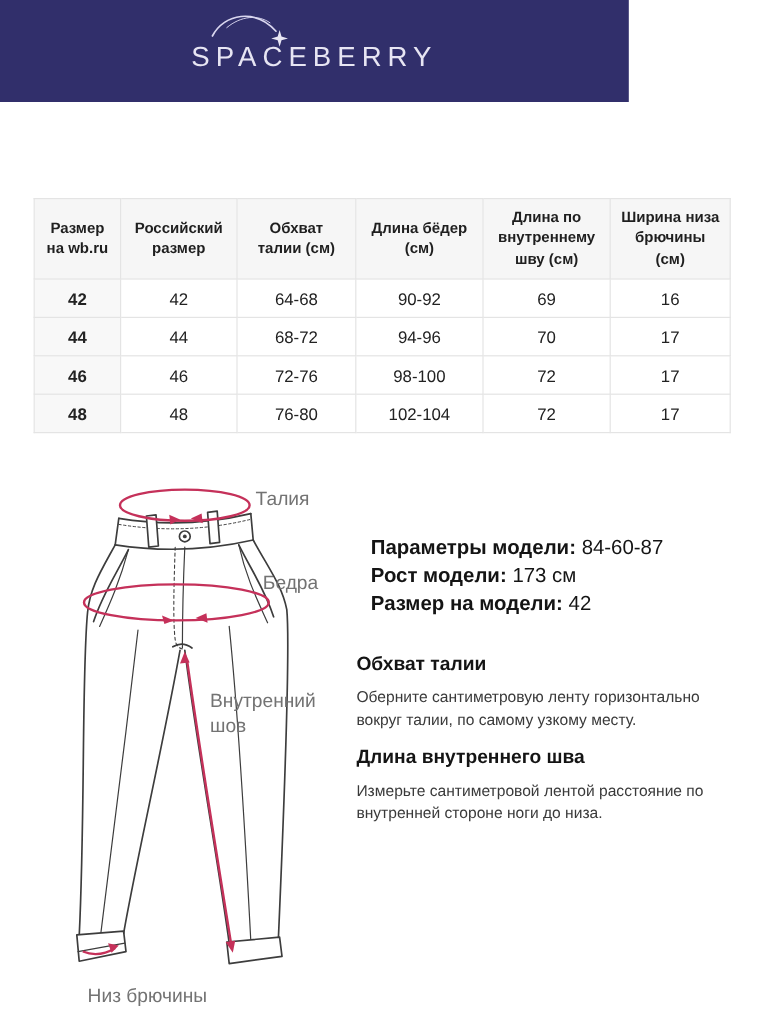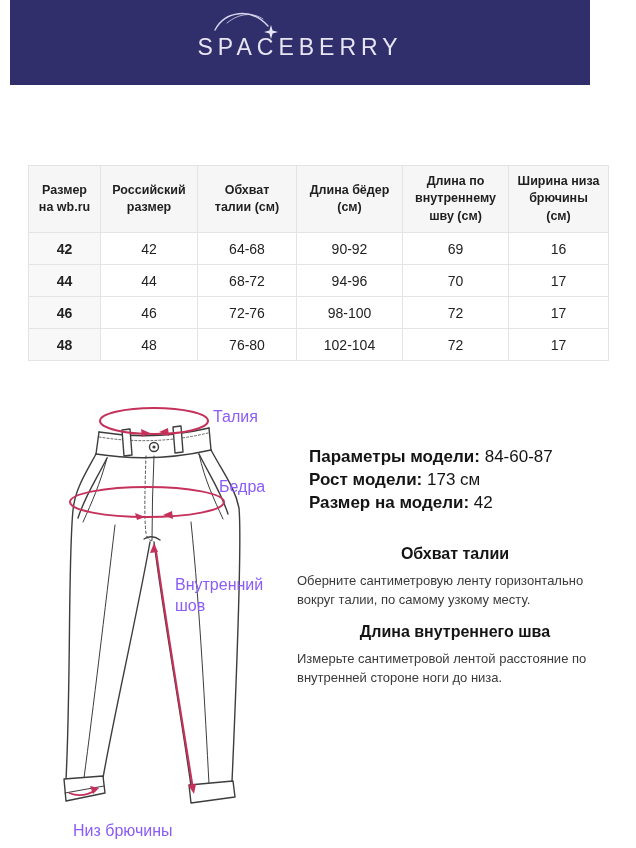--- a/index.html
+++ b/index.html
@@ -1,50 +1,50 @@
 <!DOCTYPE html>
 <html><head>
 <meta charset="utf-8">
 <style>
   html,body{margin:0;padding:0;background:#fff;}
   .page{position:relative;width:636px;height:848px;background:#ffffff;overflow:hidden;
         font-family:"Liberation Sans",sans-serif;color:#1b1b1b;}
 
   
-  .brand-bar{position:absolute;left:0;top:0;width:580px;height:85px;background:#312f6b;
-             display:flex;align-items:center;justify-content:center;margin-left:10px;}
+  .brand-bar{position:absolute;left:0;top:0;width:524px;height:85px;background:#312f6b;
+             display:flex;align-items:center;justify-content:center;}
   .brand{position:relative;margin-top:10px;font-size:23px;letter-spacing:5px;
          color:#e7e5f3;font-weight:400;}
   .comet{position:absolute;left:16px;top:-28px;width:70px;height:40px;}
 
   
   table.size-table{position:absolute;left:28px;top:165px;width:580px;
                    border-collapse:collapse;table-layout:fixed;padding-left:10px;}
   .size-table th,.size-table td{border:1px solid #e4e4e4;text-align:center;vertical-align:middle;}
   .size-table th{background:#f6f6f6;font-size:12.5px;font-weight:600;color:#1f1f1f;
                  height:58px;padding:4px 7px;line-height:1.4;}
   .size-table td{font-size:14px;color:#222;height:27px;padding:2px 6px;background:#fff;}
   .size-table td.rowhead{font-weight:700;background:#f8f8f8;}
 
   
   .diagram{position:absolute;left:33px;top:390px;width:280px;height:458px;}
   .diagram svg{position:absolute;left:0;top:0;}
-  .dlabel{position:absolute;font-size:16px;font-weight:500;color:#8b5cf6;line-height:21px;}
+  .dlabel{position:absolute;font-size:16px;font-weight:500;color:#737373;line-height:21px;}
   .lbl-waist{left:180px;top:16px;}
   .lbl-hips{left:186px;top:86px;}
   .lbl-inseam{left:142px;top:184px;width:114px;}
   .lbl-hem{left:40px;top:430px;}
 
   
   .right-col{position:absolute;left:297px;top:447px;width:316px;}
   .model-line{font-size:17px;line-height:20px;margin-bottom:3px;color:#141414;margin-left:12px;}
   .model-line .lbl{font-weight:700;}
   .model-line .val{font-weight:400;}
   .guide{margin-top:32px;}
-  .guide h3{font-size:16px;font-weight:700;color:#141414;margin:0 0 8px 0;text-align:center;}
+  .guide h3{font-size:16px;font-weight:700;color:#141414;margin:0 0 8px 0;}
   .guide p{font-size:13px;line-height:19px;color:#3a3a3a;margin:0 0 14px 0;max-width:306px;}
   .guide .sect{margin-bottom:12px;}
 </style>
 </head>
 <body>
 
 <div class="page">
 
   <div class="brand-bar">
     <div class="brand">

